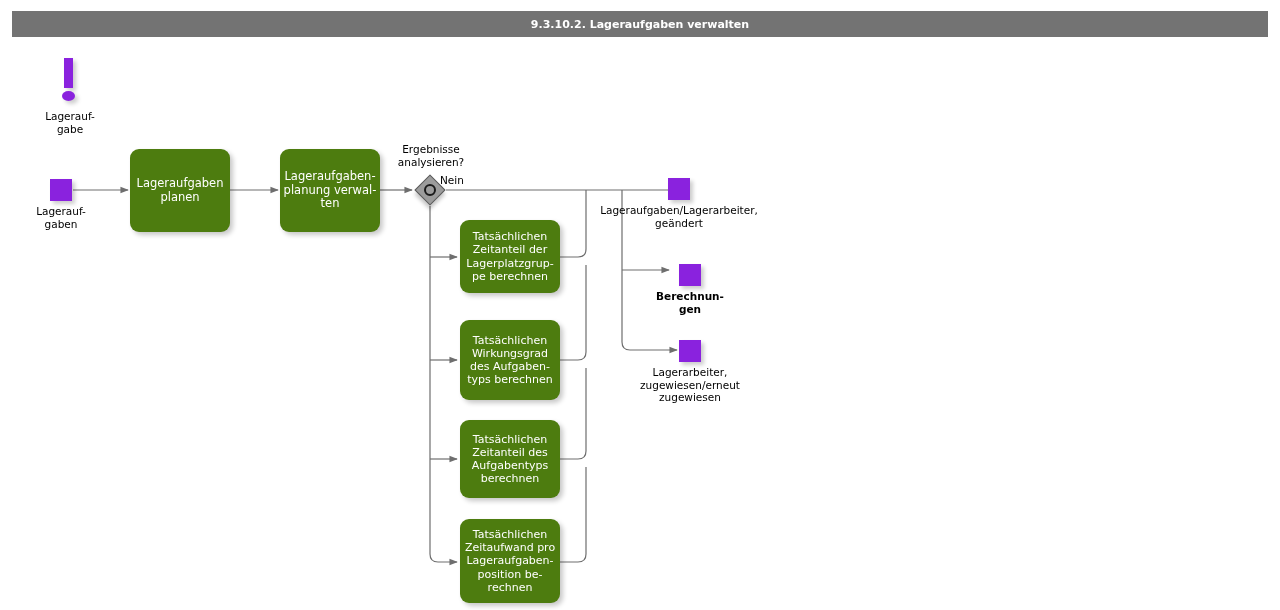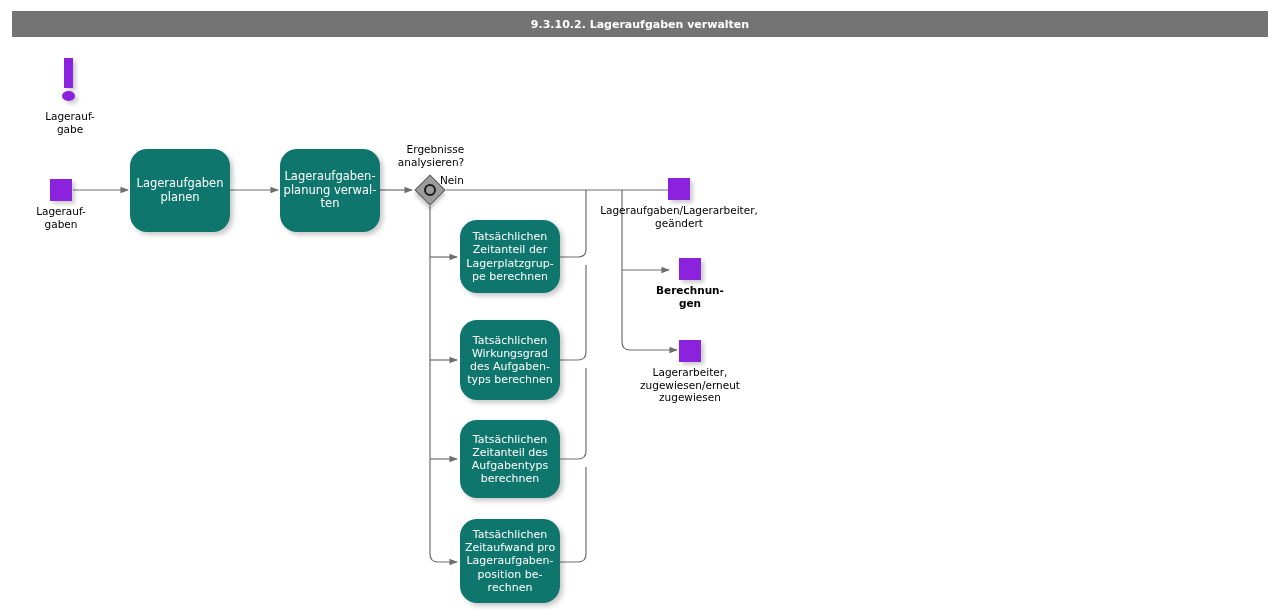--- a/index.html
+++ b/index.html
@@ -51,22 +51,22 @@
     left: 0;
     top: 0;
     width: 1280px;
     height: 610px;
     pointer-events: none;
   }
 
   
   .fn-box {
     position: absolute;
-    background: #0f766e;
-    border-radius: 17px;
+    background: #4d7c0f;
+    border-radius: 9px;
     box-shadow: 3px 3px 5px rgba(0,0,0,0.22);
     display: flex;
     align-items: center;
     justify-content: center;
     box-sizing: border-box;
   }
   .fn-label {
     color: #ffffff;
     font-size: 11.5px;
     line-height: 13.5px;
@@ -171,21 +171,21 @@
     border: 2px solid #1a1a1a;
     border-radius: 50%;
     box-sizing: border-box;
   }
   #gateway-question {
     position: absolute;
     left: 431px;
     top: 143px;
     transform: translateX(-50%);
     white-space: pre-line;
-    text-align: right;
+    text-align: center;
     font-size: 10.5px;
     line-height: 12.5px;
     color: #000000;
   }
   #gateway-branch-label {
     position: absolute;
     left: 440px;
     top: 174px;
     font-size: 10.5px;
     color: #000000;
@@ -291,21 +291,21 @@
   <div id="gateway-question">Ergebnisse
 analysieren?</div>
   <div id="gateway-branch-label">Nein</div>
 
   <div class="ev-node" style="left:668px; top:178px;border-radius:7px;">
     <div class="ev-square"></div>
     <div class="ev-label">Lageraufgaben/Lagerarbeiter,
 geändert</div>
   </div>
 
-  <div class="ev-node" style="left:679px; top:258px;font-weight:bold;">
+  <div class="ev-node" style="left:679px; top:264px;font-weight:bold;">
     <div class="ev-square"></div>
     <div class="ev-label">Berechnun-
 gen</div>
   </div>
 
   <div class="ev-node" style="left:679px; top:340px;">
     <div class="ev-square"></div>
     <div class="ev-label">Lagerarbeiter,
 zugewiesen/erneut
 zugewiesen</div>

